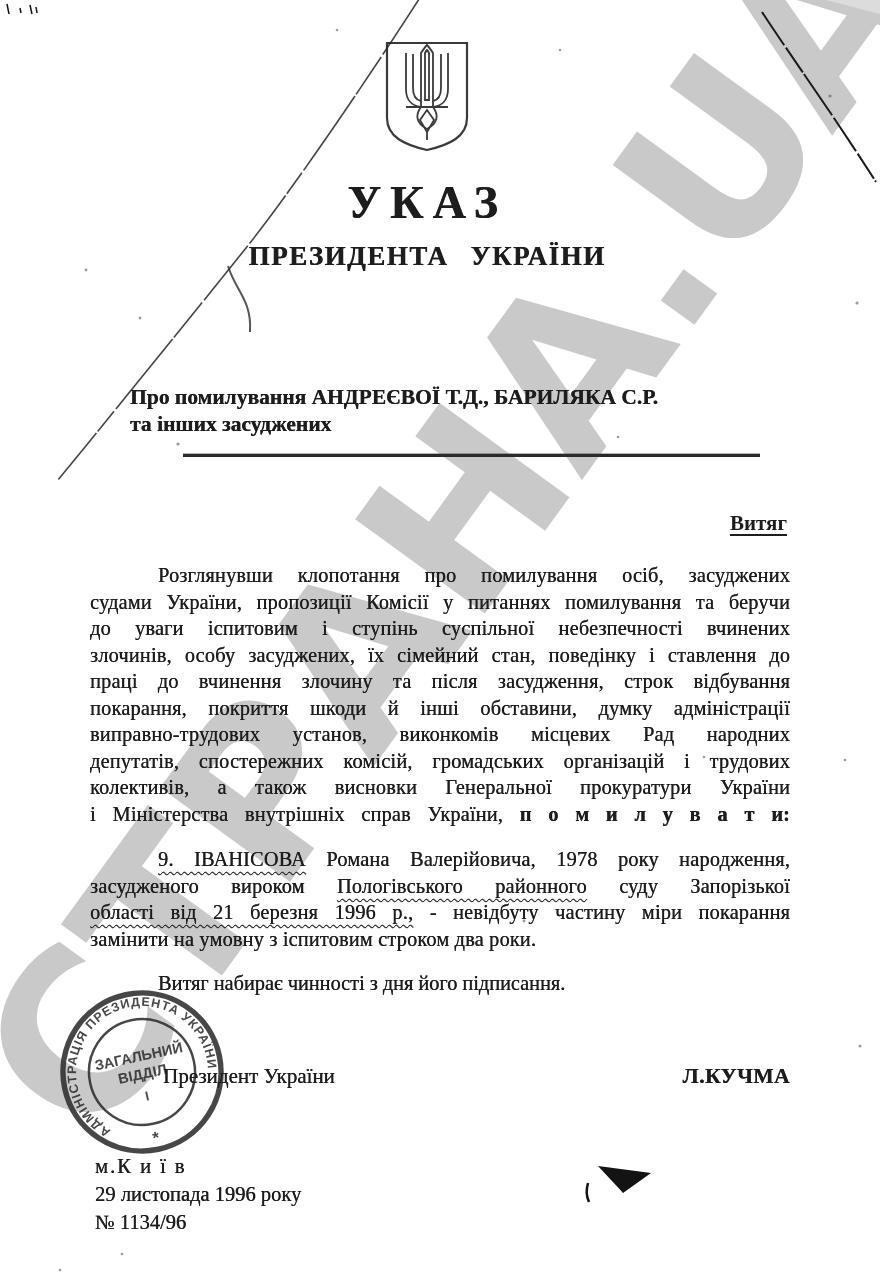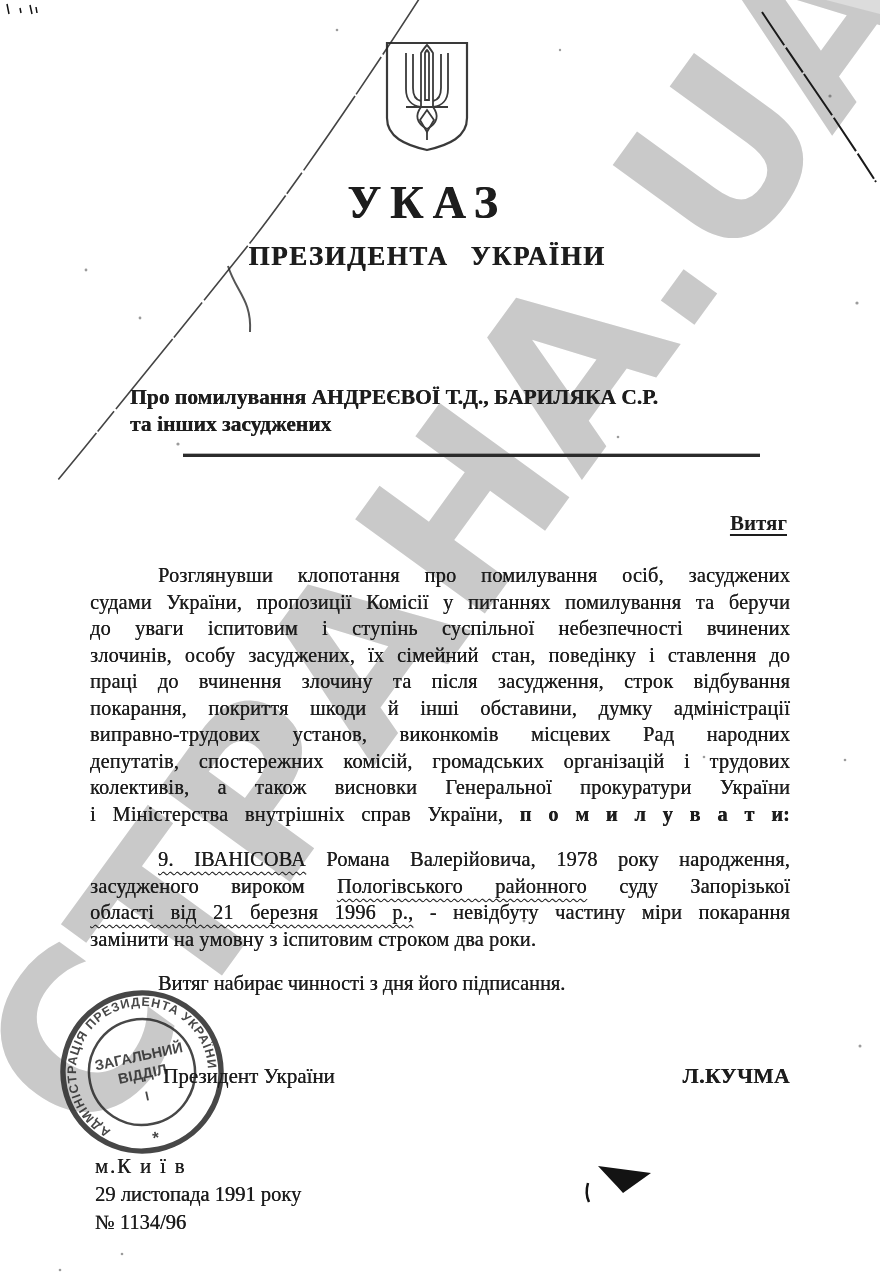--- a/index.html
+++ b/index.html
@@ -129,21 +129,21 @@
       <div class="bline lastline">замінити на умовну з іспитовим строком два роки.</div>
     </div>
 
     <div class="clause">Витяг набирає чинності з дня його підписання.</div>
 
     <div class="sig-title">Президент України</div>
     <div class="sig-name">Л.КУЧМА</div>
 
     <div class="issued">
       <div class="city">м.К и ї в</div>
-      <div>29 листопада 1991 року</div>
+      <div>29 листопада 1996 року</div>
       <div>№ 1134/96</div>
     </div>
   </div>
 
   <svg class="marks-svg" width="880" height="1280" viewBox="0 0 880 1280">
     <polygon points="826,0 880,0 880,14" fill="#dcdcdc"></polygon>
     <path d="M421,-4 C 380,60 300,180 246,248 C 230,268 140,380 58,480" stroke="#232323" stroke-width="1.6" fill="none" opacity="0.85" stroke-dasharray="70 3 45 2 90 3 26 2 60 3"></path>
     <path d="M228,266 C 236,292 252,300 250,332" stroke="#2a2a2a" stroke-width="2" fill="none" opacity="0.8"></path>
     <path d="M762,12 C 790,55 830,110 876,182" stroke="#1a1a1a" stroke-width="2" fill="none" stroke-dasharray="40 3 30 2 50 3"></path>
     <path d="M7,4 l2,10 M20,8 l1,5 M30,5 l2,9 M36,7 l1,6" stroke="#111" stroke-width="1.5" fill="none"></path>

